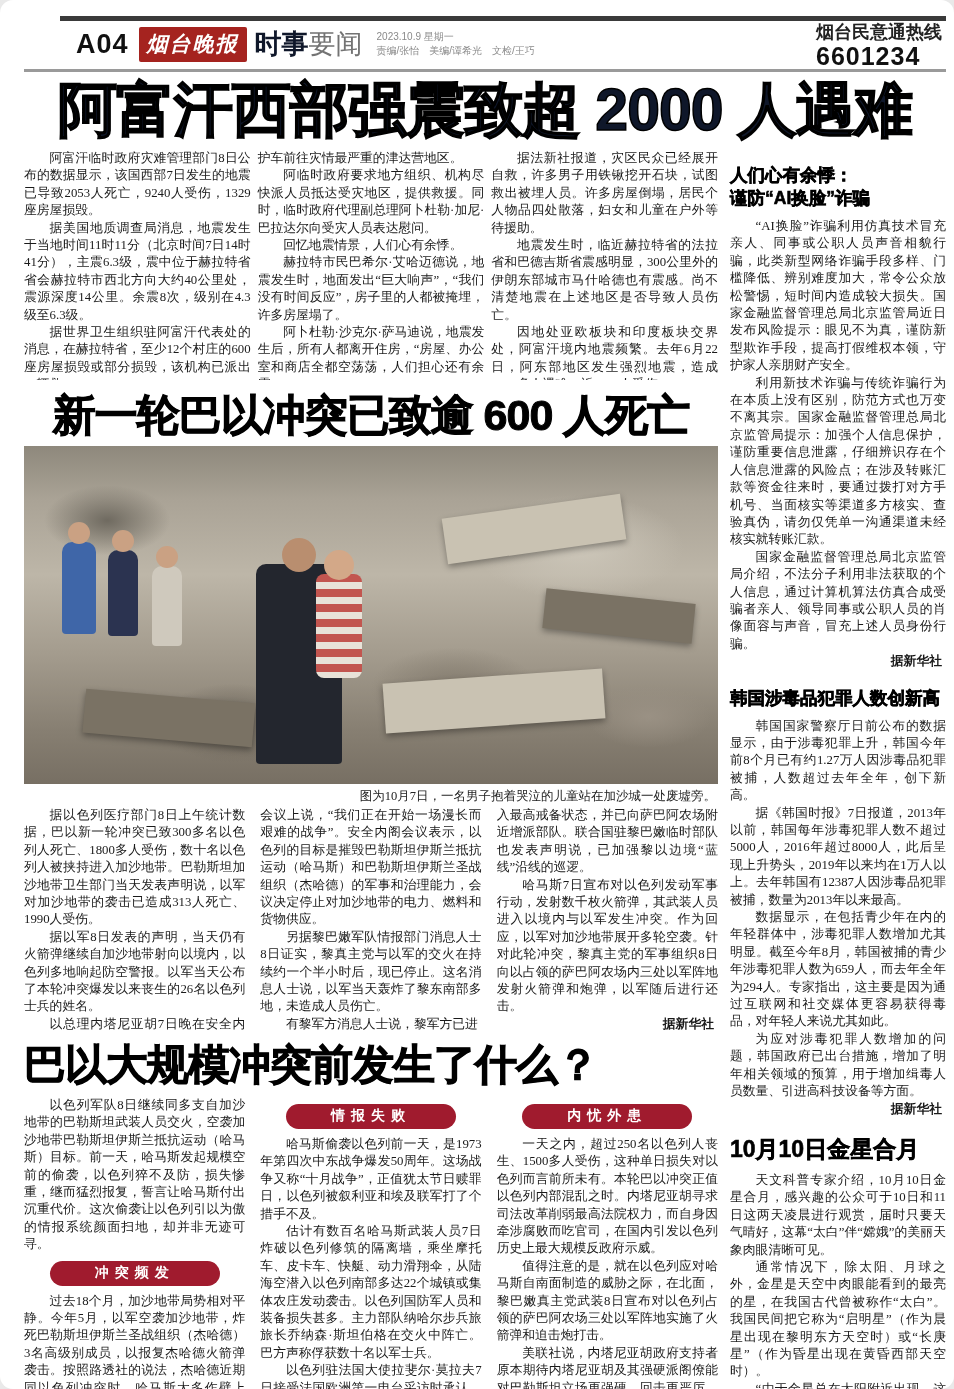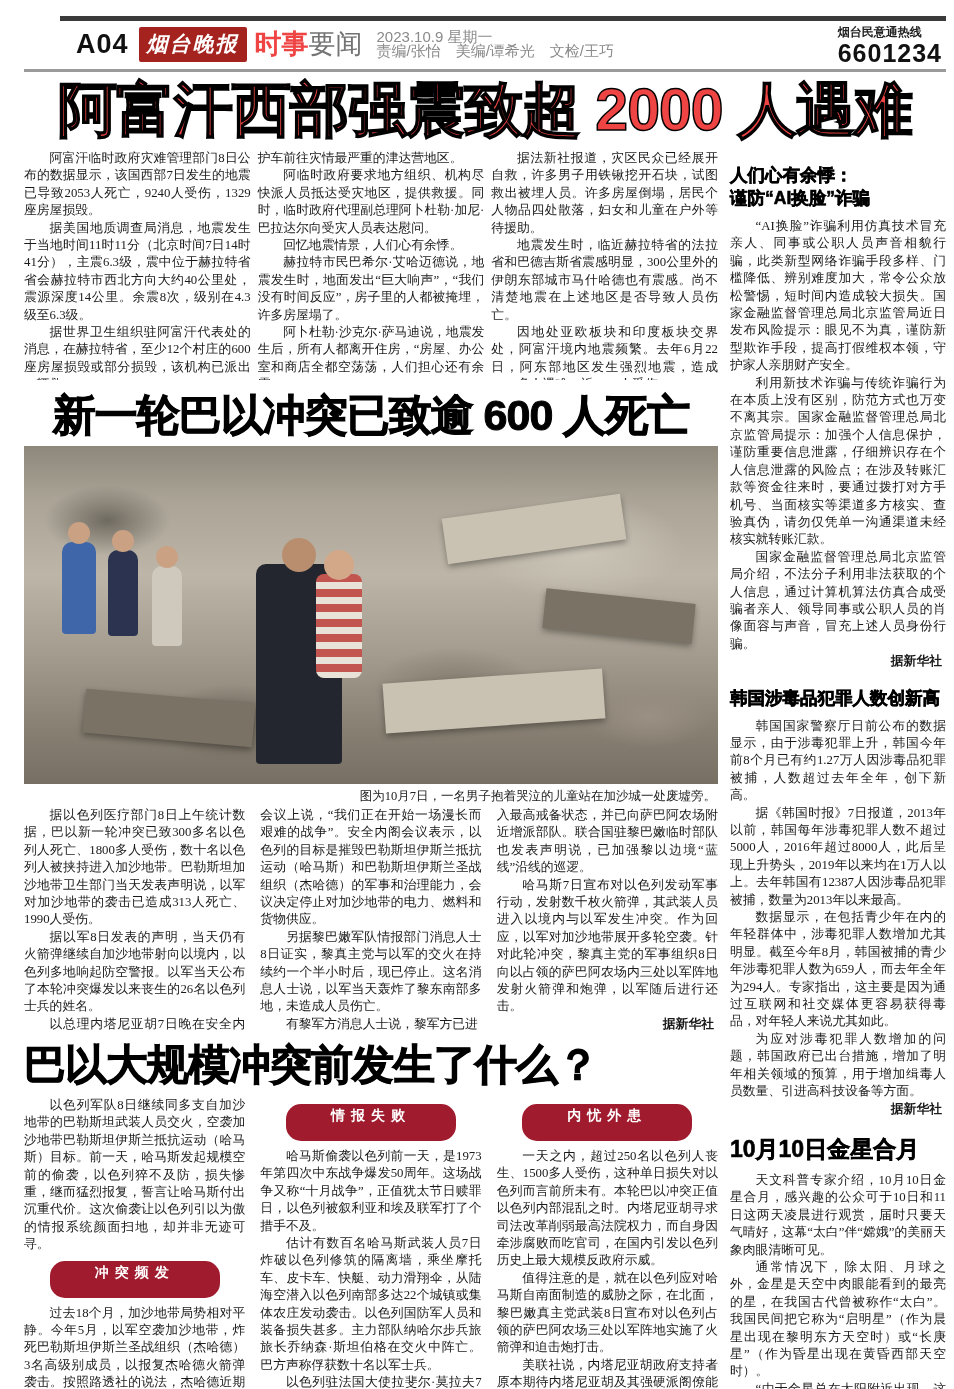--- a/index.html
+++ b/index.html
@@ -2,68 +2,69 @@
 <html><head>
 <meta charset="utf-8">
 <style>
   * { margin:0; padding:0; box-sizing:border-box; }
   html,body { background:#e9e9e9; }
   .page {
     width:954px; height:1389px; margin:0 auto; background:#fff;
     font-family:"Liberation Serif","DejaVu Serif",serif;
     color:#111; overflow:hidden; position:relative;
     padding:10px 8px 0 24px;
+    border-radius:13px;
   }
   
   .hdr { position:relative; padding-top:6px; }
   .hdr-topline { height:5px; background:#3a3a3a; margin-left:36px; }
   .hdr-row { display:flex; align-items:center; height:46px; }
   .hdr-botline { height:3px; background:#9a9a9a; margin-top:2px; }
   .pageno { font-family:"Liberation Sans",sans-serif; font-weight:900; font-size:27px; margin-left:52px; letter-spacing:1px; }
   .masthead {
     background:#a5231f; color:#fff; font-weight:900; font-style:italic;
     font-family:"Liberation Sans",sans-serif; font-size:21px;
     padding:3px 8px 4px; margin-left:10px; letter-spacing:2px; border-radius:2px;
   }
   .section { font-family:"Liberation Sans",sans-serif; font-size:27px; margin-left:8px; white-space:nowrap; }
-  .section b { font-weight:900; color:#ef4444; }
+  .section b { font-weight:900; color:#0f172a; }
   .section span { color:#737373; font-weight:400; }
-  .dateblock { font-family:"Liberation Sans",sans-serif; color:#8a8a8a; font-size:15px; line-height:14px; margin-left:14px; }
+  .dateblock { font-family:"Liberation Sans",sans-serif; color:#8a8a8a; font-size:10px; line-height:14px; margin-left:14px; }
   .hotline { margin-left:auto; text-align:left; font-family:"Liberation Sans",sans-serif; margin-right:4px; }
-  .hotline .lab { font-size:12px; font-weight:700; color:#222; }
+  .hotline .lab { font-size:18px; font-weight:700; color:#222; }
   .hotline .num { font-size:25px; font-weight:900; letter-spacing:1px; color:#111; line-height:24px; }
   
   .content { display:grid; grid-template-columns:1fr 216px; column-gap:12px; margin-top:4px; }
   
   .h-main {
     grid-column:1 / span 2;
     font-family:"Liberation Sans","DejaVu Sans",sans-serif;
     font-weight:900; font-size:59px; line-height:64px; letter-spacing:-1px;
-    text-align:center; color:#ef4444; margin:2px 0 8px;
+    text-align:center; color:#0f172a; margin:2px 0 8px;
     -webkit-text-stroke:1.5px #000;
   }
   .h-sub {
     font-family:"Liberation Sans",sans-serif; font-weight:900; color:#000;
     text-align:center; -webkit-text-stroke:1px #000;
   }
   .h2 { font-size:43px; line-height:50px; margin:10px 0 6px; letter-spacing:-1px; }
   .h3 { font-size:42px; line-height:52px; margin:8px 0 6px; text-align:left; letter-spacing:-1px; }
   
   .threecol { display:flex; gap:15px; overflow:hidden; }
   .col { flex:1 1 0; min-width:0; }
   .col p, .side p {
     font-size:12.8px; line-height:17.4px; text-align:justify; color:#1a1a1a;
   }
   .col p.p, .side p.p { text-indent:2em; }
   .col p.cont, .side p.cont { text-indent:0; }
   .col p.sign, .side p.sign { text-align:right; font-weight:700; text-indent:0; padding-right:4px; }
   .badge {
     background:#a01b2e; color:#fff; font-family:"Liberation Sans",sans-serif;
     font-weight:700; font-size:14px; letter-spacing:6px; text-align:center;
-    border-radius:15px; padding:3px 0 16px; width:170px; margin:7px auto 7px;
+    border-radius:15px; padding:3px 0 4px; width:170px; margin:7px auto 7px;
   }
   .s1 { height:230px;gap:7px; }
   .s2 { height:224px; }
   .s3 { height:292px; }
   
   .photo {
     height:338px; margin:4px 0 0; position:relative; overflow:hidden;
     background:
       radial-gradient(90px 50px at 12% 22%, #6f6a60 0%, rgba(0,0,0,0) 70%),
       radial-gradient(140px 70px at 80% 30%, #cdc7ba 0%, rgba(0,0,0,0) 75%),

